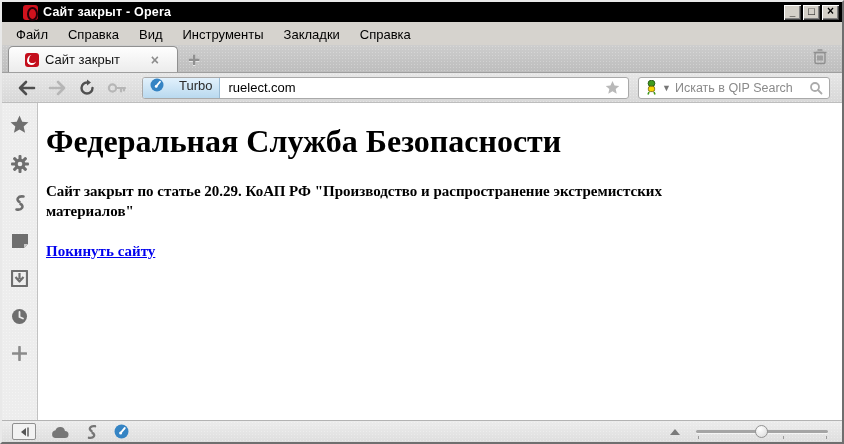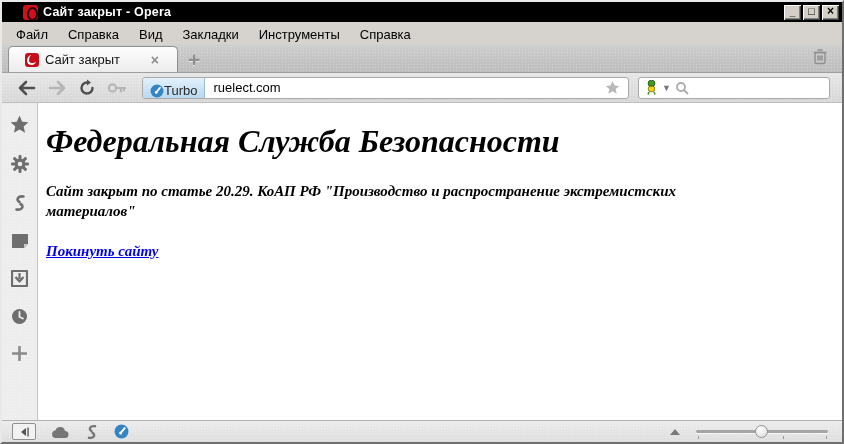--- a/index.html
+++ b/index.html
@@ -84,21 +84,21 @@
     background-size:3px 3px, auto;
     border-bottom:1px solid #bdbdbd;
     display:flex; align-items:center; padding:0 12px 0 10px;
   }
   .nav-btn { width:30px; display:flex; justify-content:center; align-items:center; flex:0 0 auto; }
   .urlfield {
     height:22px; background:#fff; border:1px solid #a9a9a9; border-radius:3px;
     display:flex; align-items:center; flex:1; margin-left:10px; overflow:hidden;
   }
   .turbo-seg {
-    height:100%; display:flex; align-items:flex-end; gap:0; padding:0 7px 0 7px;
+    height:100%; display:flex; align-items:flex-start; gap:15px; padding:0 7px 0 7px;
     background:linear-gradient(#e2f1fc,#b9d9ef);
     border-right:1px solid #9cbcd4; flex:0 0 auto;
   }
   .turbo-label { font-size:13px; color:#2b2b2b; }
   .url-text-wrap { flex:1; display:flex; align-items:flex-start; }
   .url-input {
     border:none; outline:none; background:transparent; font-size:13px;
     font-family:"Liberation Sans",sans-serif; color:#000; width:100%; padding:0 8px;
   }
   .url-star { padding:0 8px; flex:0 0 auto; display:flex; align-items:center; }
@@ -107,21 +107,21 @@
     display:flex; align-items:center; margin-left:9px; padding:0 6px; gap:4px; flex:0 0 auto;
   }
   .search-input {
     border:none; outline:none; background:transparent; flex:1; width:100px;
     font-size:12.5px; font-family:"Liberation Sans",sans-serif; color:#444;
   }
   .search-input::placeholder { color:#8a8a8a; opacity:1; }
   .chevron { font-size:9px; color:#777; }
 
   
-  .content { flex:1 1 auto; display:flex; min-height:0;font-style:italic; }
+  .content { flex:1 1 auto; display:flex; min-height:0; }
   .sidebar {
     width:36px; flex:0 0 auto; background:#ededed;
     background-image:radial-gradient(rgba(255,255,255,.4) 1px, transparent 1px);
     background-size:3px 3px;
     border-right:1px solid #c2c2c2;
     display:flex; flex-direction:column; align-items:center;
     padding-top:12px; gap:21px;
   }
   .panel-icon { display:flex; justify-content:center; align-items:center; }
   .page { flex:1; background:#fff; overflow:hidden; padding:0 8px; font-family:"Liberation Serif", serif; color:#000; }
@@ -172,22 +172,22 @@
       <div class="win-btn">_</div>
       <div class="win-btn max">□</div>
       <div class="win-btn close">×</div>
     </div>
   </div>
 
   <div class="menubar">
     <span class="menu-item">Файл</span>
     <span class="menu-item">Справка</span>
     <span class="menu-item">Вид</span>
+    <span class="menu-item">Инструменты</span>
     <span class="menu-item">Закладки</span>
-    <span class="menu-item">Инструменты</span>
     <span class="menu-item">Справка</span>
   </div>
 
   <div class="tabbar">
     <div class="tab">
       <div class="tab-favicon"></div>
       <span class="tab-title">Сайт закрыт</span>
       <span class="tab-close">×</span>
     </div>
     <span class="newtab-btn">+</span>
@@ -248,20 +248,21 @@
       </span>
     </div>
 
     <div class="searchfield">
       <svg width="13" height="15" viewBox="0 0 13 15">
         <ellipse cx="6.5" cy="3.4" rx="3.4" ry="3.2" fill="#3f9a1e" stroke="#1c4d0c" stroke-width="0.8"></ellipse>
         <rect x="3.4" y="6.2" width="6.2" height="5.4" rx="2" fill="#f4d400" stroke="#6b5a00" stroke-width="0.8"></rect>
         <path d="M4 12 L3 14.5 M9 12 L10 14.5" stroke="#3f9a1e" stroke-width="1.6"></path>
       </svg>
       <span class="chevron">▼</span>
+      <input class="search-input" placeholder="Искать в QIP Search" style="">
       <svg width="14" height="14" viewBox="0 0 14 14">
         <circle cx="6" cy="6" r="4" fill="none" stroke="#ababab" stroke-width="1.8"></circle>
         <line x1="9" y1="9" x2="12.5" y2="12.5" stroke="#ababab" stroke-width="1.8" stroke-linecap="round"></line>
       </svg>
     </div>
   </div>
 
   <div class="content">
     <div class="sidebar">
       <span class="panel-icon">

